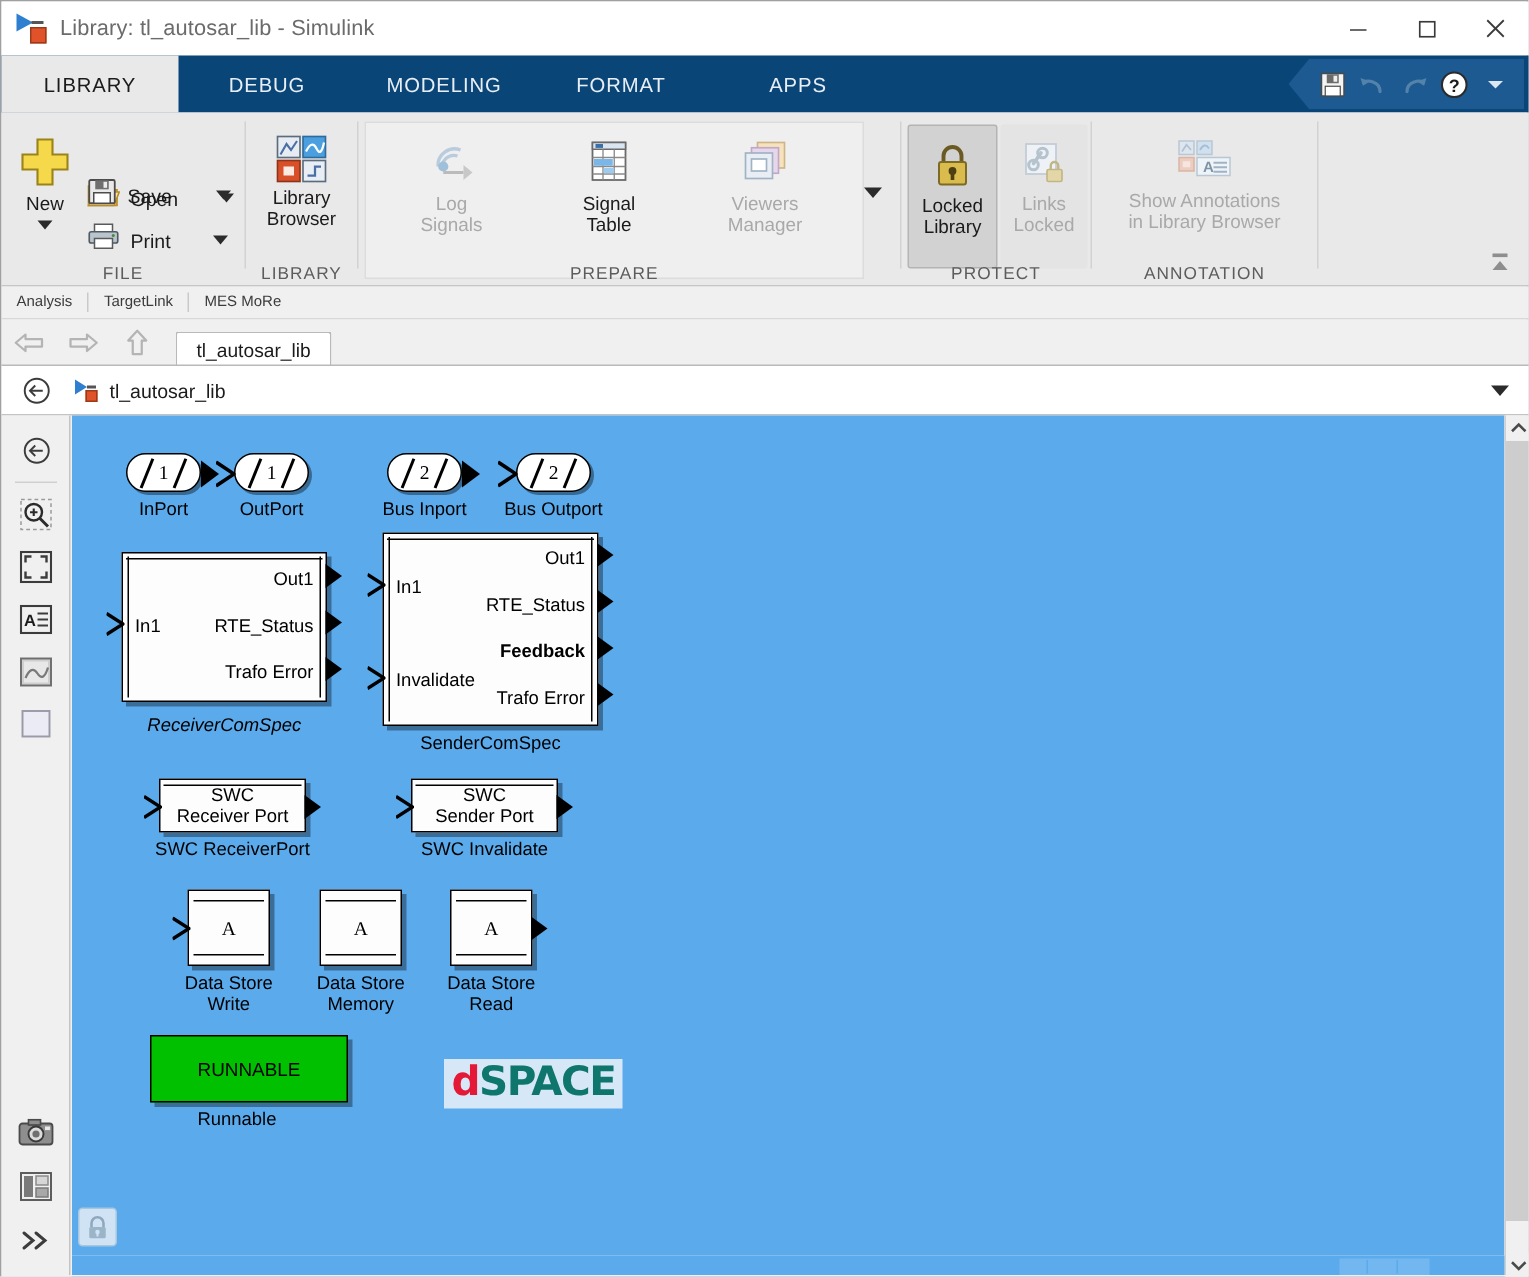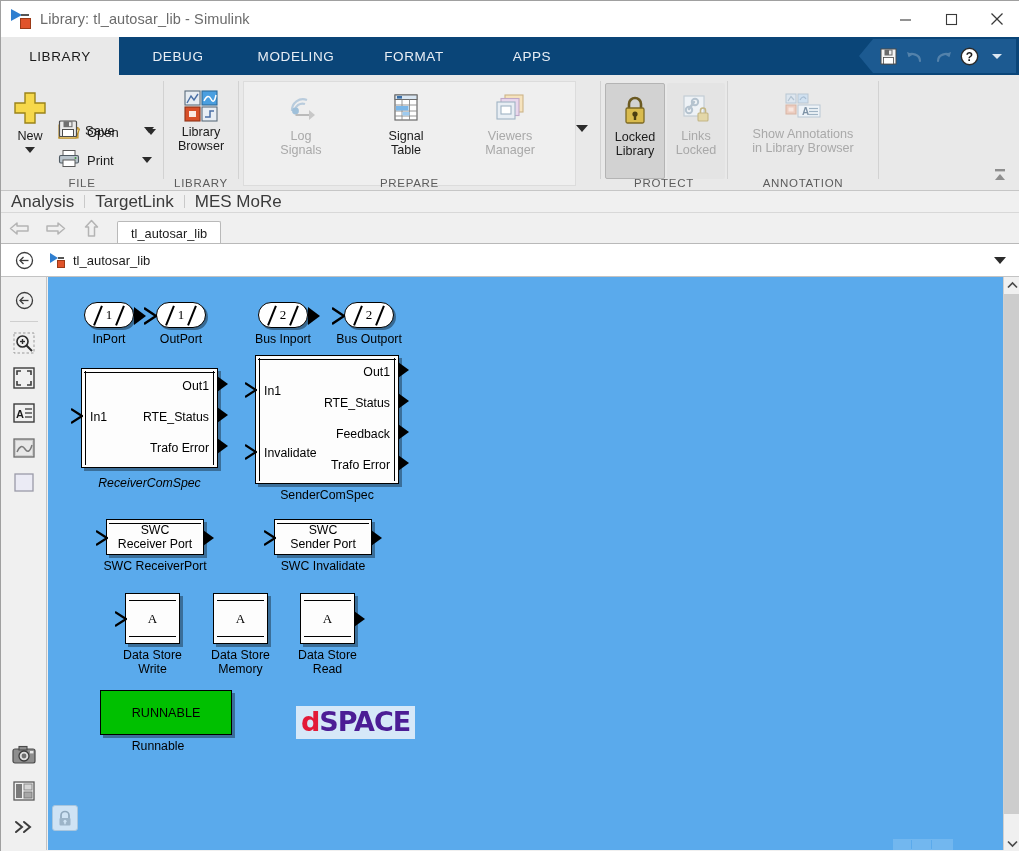--- a/index.html
+++ b/index.html
@@ -92,21 +92,21 @@
   .ribbon-collapse {
     position:absolute; right:7px; top:164px; width:22px;height:20px;
     display:flex;align-items:center;justify-content:center;
   }
 
   
   .menubar2 {
     position:absolute; left:0; top:190px; width:1019px; height:22px;
     background:#f0f0f0; display:flex; align-items:center; border-bottom:1px solid #d8d8d8;
   }
-  .menubar2 .mi { font-size:17px; color:#3b3b3b; padding:0 10px; }
+  .menubar2 .mi { font-size:10px; color:#3b3b3b; padding:0 10px; }
   .menubar2 .vsep { width:1px; height:13px; background:#c9c9c9; }
 
   
   .navbar {
     position:absolute; left:0; top:212px; width:1019px; height:31px;
     background:#f0f0f0; display:flex; align-items:flex-end;
   }
   .navbtn { width:36px;height:31px; display:flex;align-items:center;justify-content:center; }
   .modeltab {
     margin-left:8px; height:23px; padding:0 13px; background:#ffffff;
@@ -246,21 +246,21 @@
     font-size:12.6px; color:#000;
   }
 
   .dspace {
     position:absolute; left:295px; top:705px;
     background:#d6e8f8; padding:1px 5px 2px 5px;
     font-family:"DejaVu Sans", sans-serif; font-weight:bold;
     font-size:27px; letter-spacing:-1px; line-height:30px;
   }
   .dspace .d { color:#e31937; }
-  .dspace .s { color:#4c1d95; }
+  .dspace .s { color:#0f766e; }
 </style>
 </head>
 <body>
 
 <div class="app">
 
   <div class="titlebar">
     <div class="title-icon">
       <div class="tri"></div>
         <div class="tbar"></div>
@@ -723,21 +723,21 @@
       <div class="blk-label" style="top:108px;font-style:italic;">ReceiverComSpec</div>
     </div>
 
     <div class="blk" style="left:207px; top:78px;">
       <div class="mask-block" style="width:144px;height:129px;">
         <div class="topline"></div>
         <div class="sideline-l"></div>
         <div class="sideline-r"></div>
         <span class="pt-lbl r" style="top:9px;">Out1</span>
         <span class="pt-lbl r" style="top:40px;">RTE_Status</span>
-        <span class="pt-lbl r" style="top:71px;">Feedback</span>
+        <span class="pt-lbl r" style="top:71px;font-weight:bold;">Feedback</span>
         <span class="pt-lbl r" style="top:102px;">Trafo Error</span>
         <span class="pt-lbl l" style="top:28px;">In1</span>
         <span class="pt-lbl l" style="top:90px;">Invalidate</span>
 
         <div class="pin-out" style="right:-11px; top:6px;"></div>
         <div class="pin-out" style="right:-11px; top:37px;"></div>
         <div class="pin-out" style="right:-11px; top:68px;"></div>
         <div class="pin-out" style="right:-11px; top:99px;"></div>
         <div class="pin-in" style="left:-11px; top:26px;">
           <svg width="12" height="16" viewBox="0 0 12 16">

